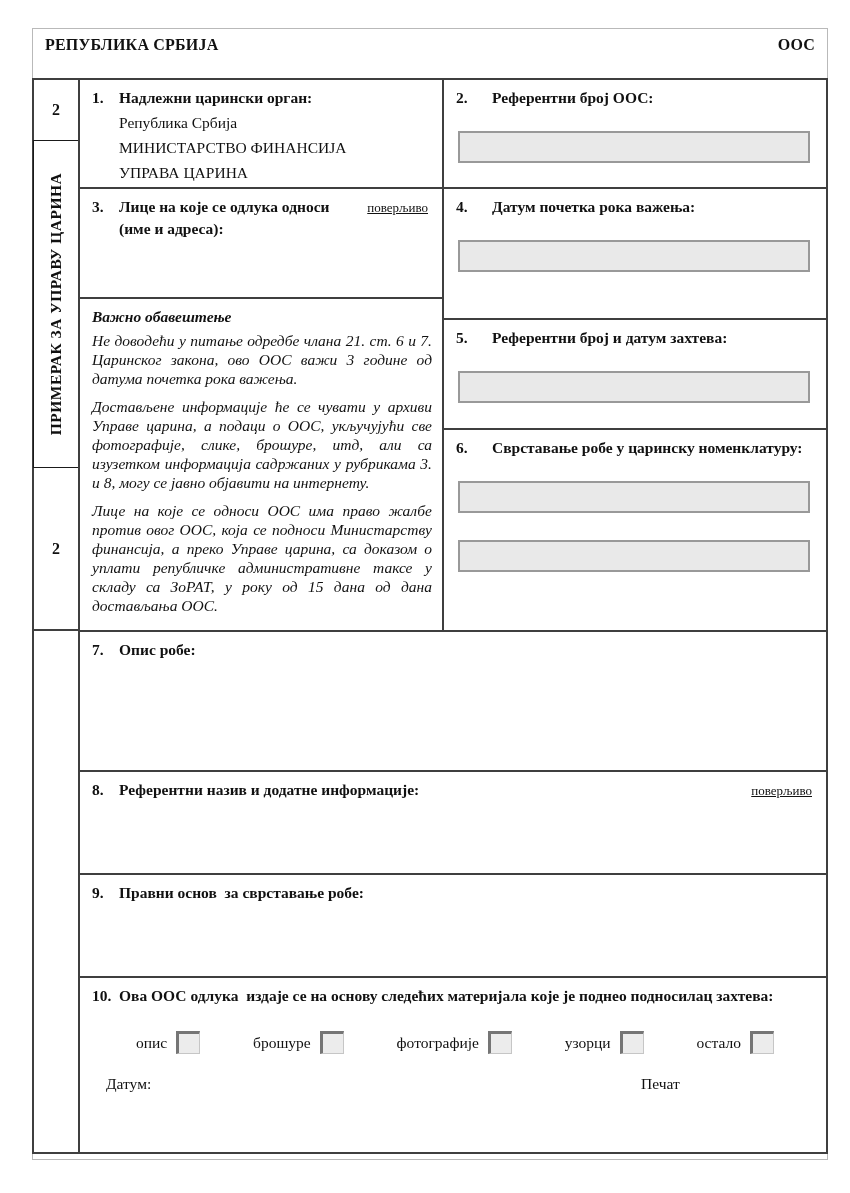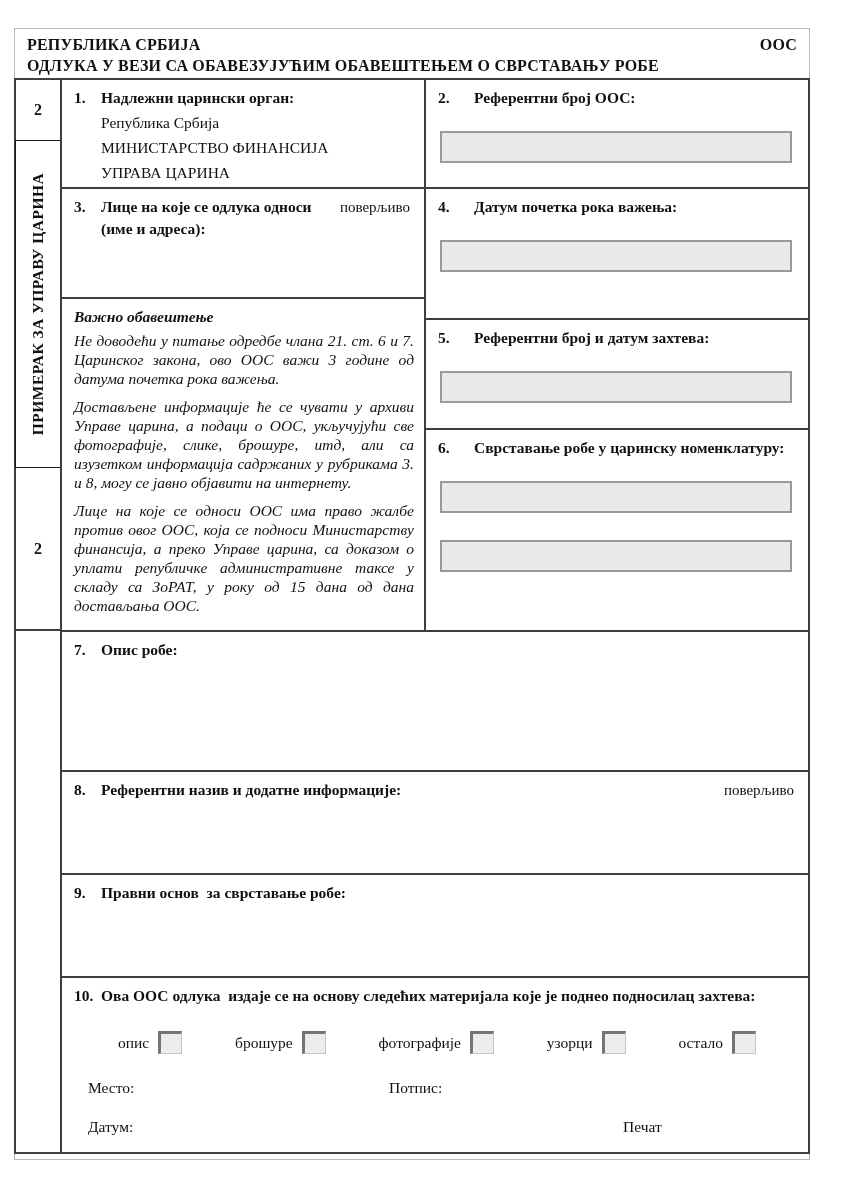--- a/index.html
+++ b/index.html
@@ -5,21 +5,21 @@
   * { box-sizing: border-box; margin: 0; padding: 0; }
   html, body { background: #ffffff; }
   body {
     width: 850px; height: 1193px;
     font-family: "Liberation Serif", "DejaVu Serif", serif;
     color: #111;
     position: relative;
   }
   .page {
     position: absolute;
-    left: 14px; top: 28px;
+    left: 32px; top: 28px;
     width: 796px; height: 1132px;
     border: 1px solid #b9b9b9;
     background: #fff;
   }
   
   .hdr { padding: 5px 12px 0 12px; height: 49px; }
   .hdr-row1 { display: flex; justify-content: space-between; align-items: baseline; }
   .hdr-title, .hdr-code, .hdr-subtitle { font-weight: bold; font-size: 16px; line-height: 21px; letter-spacing: .2px; }
   
   .formtable {
@@ -54,21 +54,21 @@
   .row-7 { height: 140px; border-bottom: 2px solid #3f3f3f; }
   .row-8 { height: 103px; border-bottom: 2px solid #3f3f3f; }
   .row-9 { height: 103px; border-bottom: 2px solid #3f3f3f; }
   .row-10 { flex: 1; }
   .b { font-weight: bold; }
   .lblline { display: flex; align-items: baseline; }
   .num { display: inline-block; min-width: 27px; font-weight: bold; flex: none; }
   .num-r { min-width: 36px; }
   .lbl { font-weight: bold; white-space: pre-wrap; }
   .grow { flex: 1; }
-  .conf { font-weight: normal; font-size: 15px; padding-right: 4px; flex: none; }
+  .conf { font-weight: normal; font-size: 13px; padding-right: 4px; flex: none; text-decoration: underline; }
   .sublines { padding-left: 27px; line-height: 25px; padding-top: 3px; }
   .indent2 { padding-left: 27px; padding-top: 4px; }
   
   .notice-title { font-weight: bold; margin-bottom: 5px; }
   .cell-notice p { text-align: justify; line-height: 19px; margin-bottom: 9px; font-size: 15.5px; }
   
   .formfield {
     display: block;
     width: 352px; height: 32px;
     margin: 24px 0 0 2px;
@@ -96,21 +96,20 @@
 </head>
 <body>
 
 <div class="page">
 
   <div class="hdr">
     <div class="hdr-row1">
       <span class="hdr-title">РЕПУБЛИКА СРБИЈА</span>
       <span class="hdr-code">ООС</span>
     </div>
-    <div class="hdr-subtitle">ОДЛУКА У ВЕЗИ СА ОБАВЕЗУЈУЋИМ ОБАВЕШТЕЊЕМ О СВРСТАВАЊУ РОБЕ</div>
   </div>
 
   <div class="formtable">
 
     <div class="sidebar">
       <div class="sb-a">2</div>
       <div class="sb-b">
         <span class="vtext">ПРИМЕРАК ЗА УПРАВУ ЦАРИНА</span>
       </div>
       <div class="sb-c">2</div>
@@ -232,24 +231,20 @@
           <span class="mat">
             <span>узорци</span>
             <span class="checkbox"></span>
           </span>
           <span class="mat">
             <span>остало</span>
             <span class="checkbox"></span>
           </span>
         </div>
 
-        <div class="foot-row r1">
-          <span class="w1">Место:</span>
-          <span>Потпис:</span>
-        </div>
         <div class="foot-row r2">
           <span class="w2">Датум:</span>
           <span>Печат</span>
         </div>
       </div>
 
     </div>
   </div>
 </div>
 

